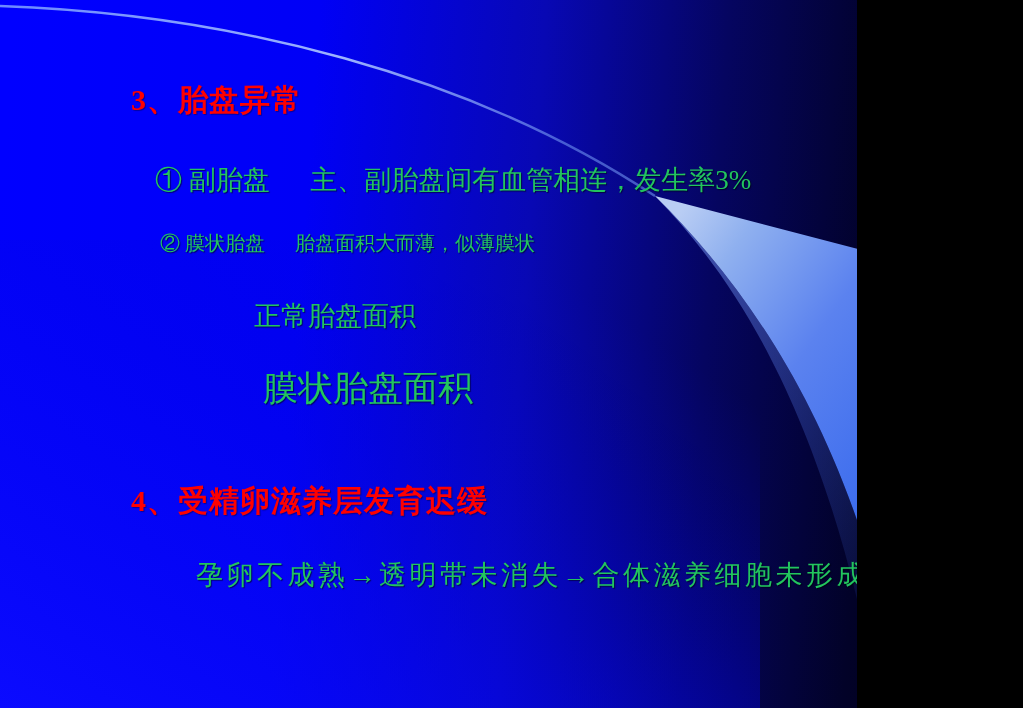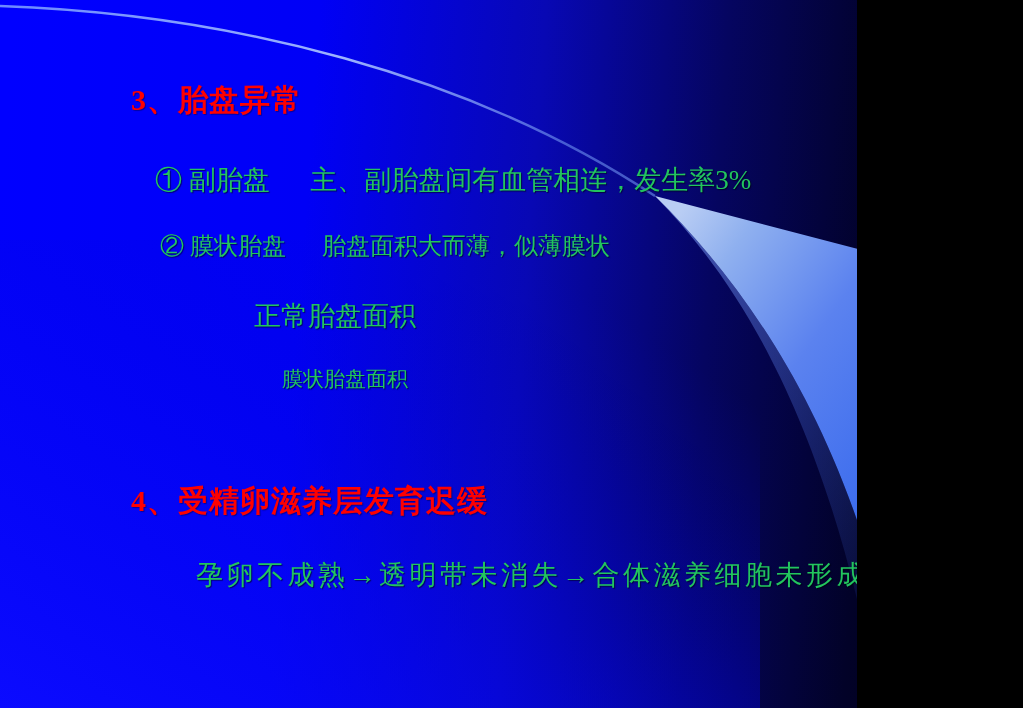--- a/index.html
+++ b/index.html
@@ -37,23 +37,23 @@
   }
   .heading {
     color: #ff0000;
     font-weight: bold;
     text-shadow: 1px 1px 1px rgba(0,0,0,0.35);
   }
 
   
   #hd-3      { left: 131px; top: 80px;  font-size: 30px; letter-spacing: 1px; }
   #it-1      { left: 155px; top: 162px; font-size: 27px; }
-  #it-2      { left: 160px; top: 230px; font-size: 24px; }
+  #it-2      { left: 160px; top: 230px; font-size: 20px; }
   #sub-1     { left: 254px; top: 298px; font-size: 27px; }
-  #sub-2     { left: 263px; top: 365px; font-size: 21px; margin-left: 19px; }
+  #sub-2     { left: 263px; top: 365px; font-size: 35px; }
   #hd-4      { left: 131px; top: 441px; font-size: 30px; letter-spacing: 1px; margin-top: 40px; }
   #flow-1    { left: 196px; top: 525px; font-size: 27px; letter-spacing: 3.5px; margin-top: 32px; }
   #flow-2    { left: 160px; top: 585px; font-size: 27px; }
 </style>
 </head>
 <body>
 
 <div class="slide">
 
   <svg class="bg-svg" viewBox="0 0 1023 708" preserveAspectRatio="none">

